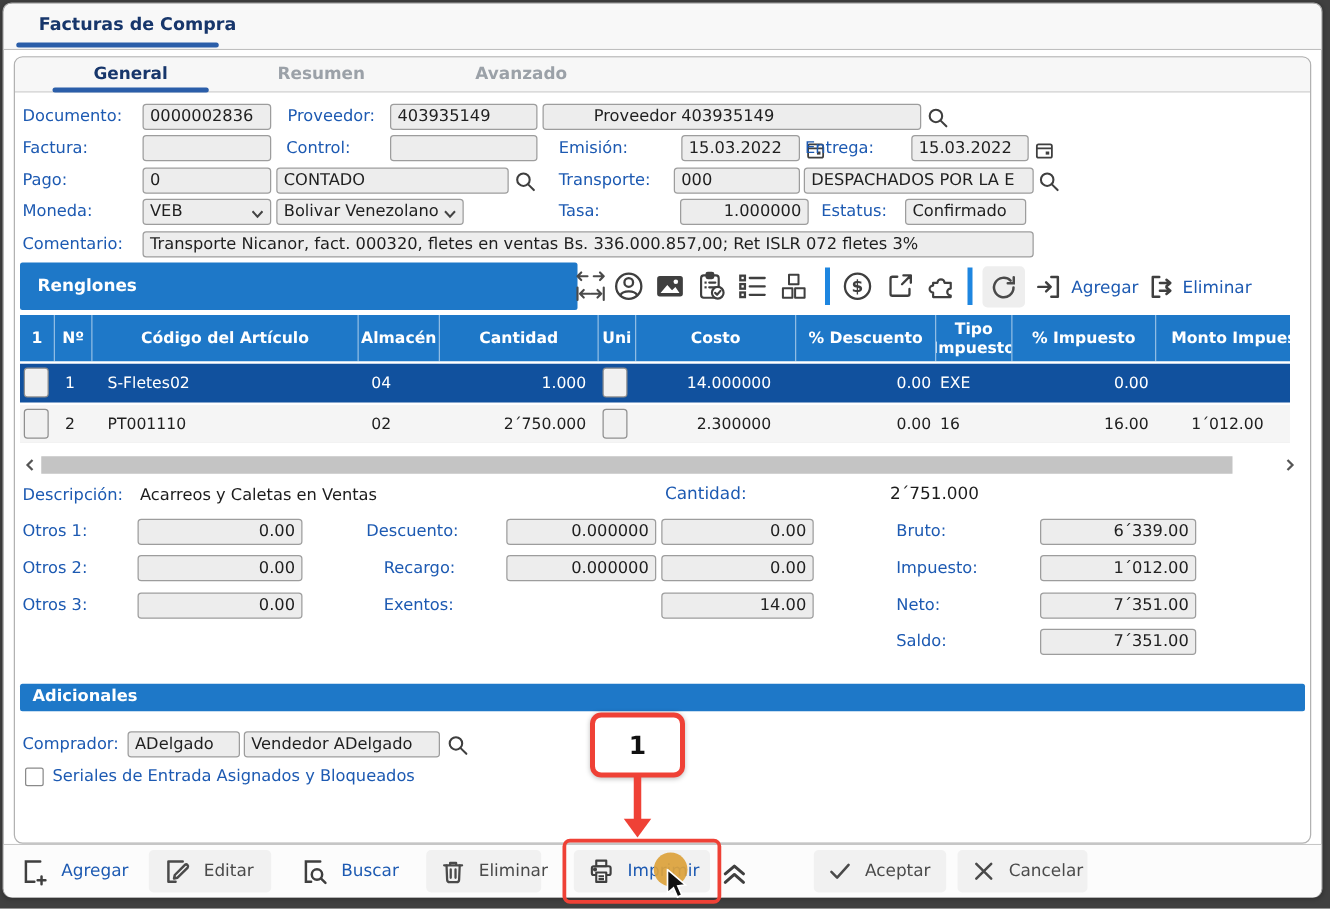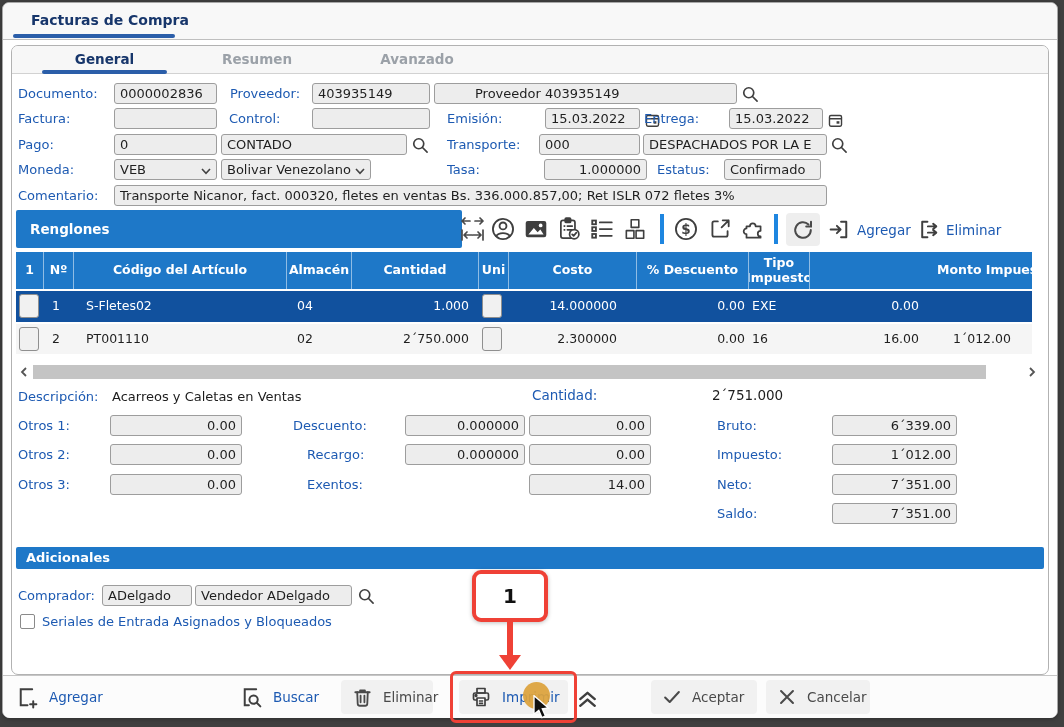--- a/index.html
+++ b/index.html
@@ -262,20 +262,21 @@
         <div class="thead">
           <div class="th" style="left:0;width:28px;">1</div>
           <div class="th" style="left:28px;width:30px;">Nº</div>
           <div class="th" style="left:58px;width:213px;">Código del Artículo</div>
           <div class="th" style="left:271px;width:65px;">Almacén</div>
           <div class="th" style="left:336px;width:127px;">Cantidad</div>
           <div class="th" style="left:463px;width:30px;">Uni</div>
           <div class="th" style="left:493px;width:128px;">Costo</div>
           <div class="th" style="left:621px;width:112px;">% Descuento</div>
           <div class="th" style="left:733px;width:61px;">Tipo Impuesto</div>
+          <div class="th" style="left:794px;width:115px;">% Impuesto</div>
           <div class="th" style="left:909px;width:160px;justify-content:flex-start;padding-left:12px;">Monto Impuesto</div>
         </div>
 
         <div class="trow selected">
           <div class="minibtn" style="left:3px;"></div>
           <div class="td" style="left:28px;width:30px;padding-left:8px;">1</div>
           <div class="td" style="left:58px;width:213px;padding-left:12px;">S-Fletes02</div>
           <div class="td" style="left:271px;width:65px;padding-left:10px;">04</div>
           <div class="td r" style="left:336px;width:127px;padding-right:10px;">1.000</div>
           <div class="minibtn" style="left:466px;"></div>
@@ -363,20 +364,29 @@
     <div class="footer">
       <div class="fbtn" style="left:2px;">
         <span>
             <svg width="25" height="25" viewBox="0 0 24 24" stroke="#3f3f3f" stroke-width="1.9" fill="none" stroke-linecap="round">
               <path d="M16.5 4 H5.5 V19.5 H12"></path>
               <path d="M17.5 15.5 V21.5 M14.5 18.5 H20.5"></path>
             </svg>
           </span>
         <span class="t-blue">Agregar</span>
       </div>
+      <div class="fbtn gray" style="left:116px;width:98px;">
+        <span>
+            <svg width="25" height="25" viewBox="0 0 24 24" stroke="#4a4a4a" stroke-width="1.9" fill="none" stroke-linecap="round" stroke-linejoin="round">
+              <path d="M16.5 4 H5.5 V19.5 H11"></path>
+              <path d="M12.5 16.5 L20.3 8.7 a1.5 1.5 0 0 0 -2.1 -2.1 L10.4 14.4 L9.8 17.1 Z"></path>
+            </svg>
+          </span>
+        <span class="t-gray">Editar</span>
+      </div>
       <div class="fbtn" style="left:226px;">
         <span>
             <svg width="25" height="25" viewBox="0 0 24 24" stroke="#3f3f3f" stroke-width="1.9" fill="none" stroke-linecap="round">
               <path d="M16.5 4 H5.5 V19.5 H9.5"></path>
               <circle cx="14" cy="14" r="4"></circle>
               <path d="M17 17 L20.5 20.5"></path>
             </svg>
           </span>
         <span class="t-blue">Buscar</span>
       </div>

